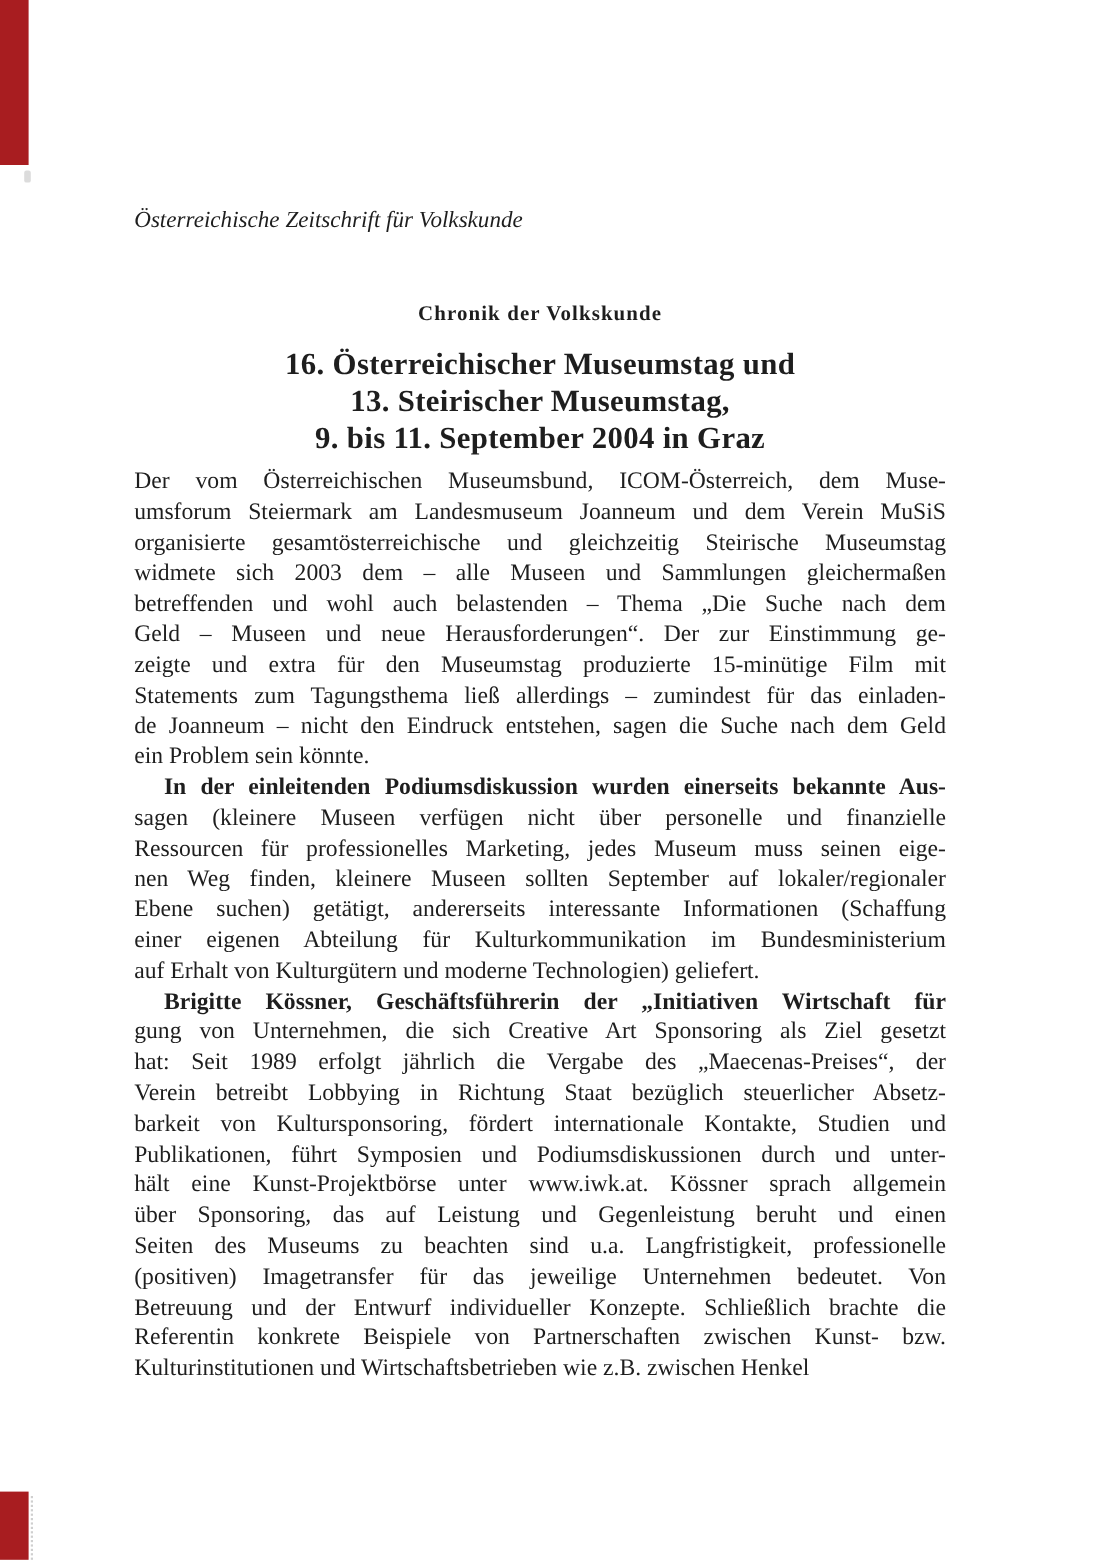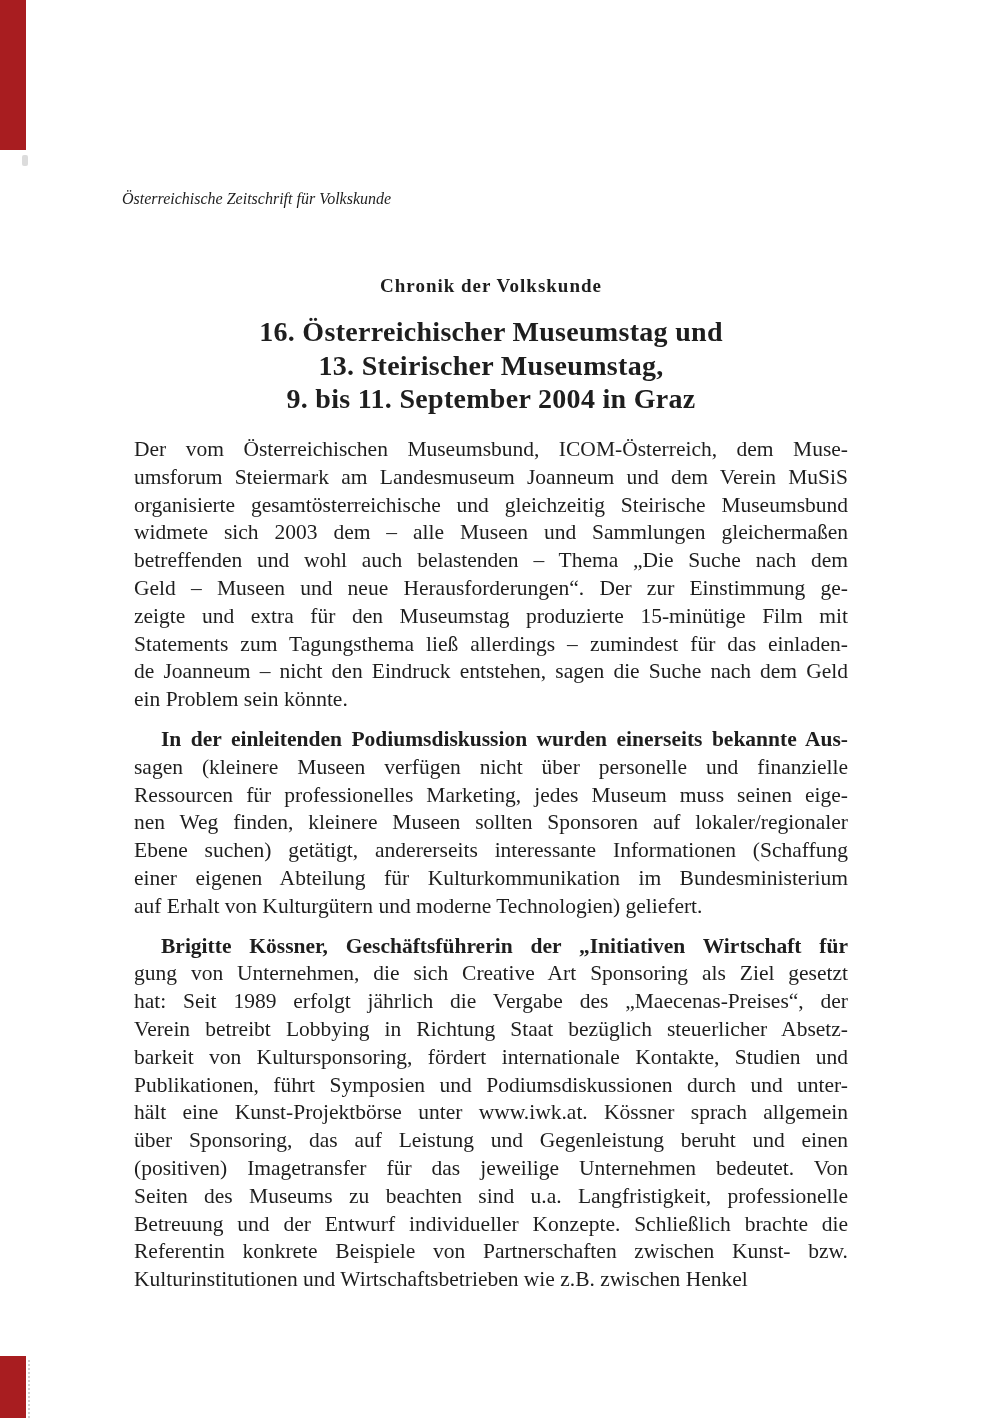--- a/index.html
+++ b/index.html
@@ -15,39 +15,39 @@
   .red-strip{position:absolute;left:0;width:26px;background:var(--accent-red,#a81d20);}
   .red-strip.top{top:0;height:150px;}
   .red-strip.bottom{top:1356px;height:62px;}
   .scan-speck{position:absolute;left:22px;top:155px;width:6px;height:11px;background:#dcdcdc;border-radius:2px;}
   .perforation{position:absolute;left:28px;top:1360px;height:58px;width:0;border-left:2px dotted #cfcfcf;}
 
   
   .header{
     position:absolute;left:122px;width:738px;top:186px;
     display:flex;justify-content:flex-start;
-    font-style:italic;font-size:16px;line-height:26px;white-space:nowrap;
+    font-style:italic;font-size:21px;line-height:26px;white-space:nowrap;
   }
 
   
   .title{
     position:absolute;left:122px;width:738px;top:270px;
     text-align:center;font-weight:bold;font-size:19px;line-height:32px;letter-spacing:1px;
   }
   .subtitle{
     position:absolute;left:122px;width:738px;top:315px;
     text-align:center;font-weight:bold;font-size:28px;line-height:33.5px;letter-spacing:.3px;
   }
 
   
   .bodytext{
     position:absolute;left:122px;width:738px;top:424px;
     font-size:21.5px;
   }
-  .para{margin:12px;}
+  .para{margin:0;}
   .bline{
     line-height:27.8px;height:27.8px;overflow:hidden;
     text-align:justify;
   }
   .bline::after{content:"";display:inline-block;width:100%;height:0;vertical-align:top;}
   .bline.last{text-align:left;}
   .bline.last::after{content:none;}
   .para.indent .bline:first-child{text-indent:27px;font-weight:bold;}
 </style>
 </head>
@@ -69,48 +69,48 @@
   <div class="subtitle">
     <div>16. Österreichischer Museumstag und</div>
     <div>13. Steirischer Museumstag,</div>
     <div>9. bis 11. September 2004 in Graz</div>
   </div>
 
   <div class="bodytext">
       <div class="para">
         <div class="bline">Der vom Österreichischen Museumsbund, ICOM-Österreich, dem Muse-</div>
         <div class="bline">umsforum Steiermark am Landesmuseum Joanneum und dem Verein MuSiS</div>
-        <div class="bline">organisierte gesamtösterreichische und gleichzeitig Steirische Museumsbund</div>
+        <div class="bline">organisierte gesamtösterreichische und gleichzeitig Steirische Museumstag</div>
         <div class="bline">widmete sich 2003 dem – alle Museen und Sammlungen gleichermaßen</div>
         <div class="bline">betreffenden und wohl auch belastenden – Thema „Die Suche nach dem</div>
         <div class="bline">Geld – Museen und neue Herausforderungen“. Der zur Einstimmung ge-</div>
         <div class="bline">zeigte und extra für den Museumstag produzierte 15-minütige Film mit</div>
         <div class="bline">Statements zum Tagungsthema ließ allerdings – zumindest für das einladen-</div>
         <div class="bline">de Joanneum – nicht den Eindruck entstehen, sagen die Suche nach dem Geld</div>
         <div class="bline last">ein Problem sein könnte.</div>
       </div>
       <div class="para indent">
         <div class="bline">In der einleitenden Podiumsdiskussion wurden einerseits bekannte Aus-</div>
         <div class="bline">sagen (kleinere Museen verfügen nicht über personelle und finanzielle</div>
         <div class="bline">Ressourcen für professionelles Marketing, jedes Museum muss seinen eige-</div>
-        <div class="bline">nen Weg finden, kleinere Museen sollten Sponsoren auf lokaler/regionaler</div>
+        <div class="bline">nen Weg finden, kleinere Museen sollten September auf lokaler/regionaler</div>
         <div class="bline">Ebene suchen) getätigt, andererseits interessante Informationen (Schaffung</div>
         <div class="bline">einer eigenen Abteilung für Kulturkommunikation im Bundesministerium</div>
         <div class="bline last">auf Erhalt von Kulturgütern und moderne Technologien) geliefert.</div>
       </div>
       <div class="para indent">
         <div class="bline">Brigitte Kössner, Geschäftsführerin der „Initiativen Wirtschaft für</div>
         <div class="bline">gung von Unternehmen, die sich Creative Art Sponsoring als Ziel gesetzt</div>
         <div class="bline">hat: Seit 1989 erfolgt jährlich die Vergabe des „Maecenas-Preises“, der</div>
         <div class="bline">Verein betreibt Lobbying in Richtung Staat bezüglich steuerlicher Absetz-</div>
         <div class="bline">barkeit von Kultursponsoring, fördert internationale Kontakte, Studien und</div>
         <div class="bline">Publikationen, führt Symposien und Podiumsdiskussionen durch und unter-</div>
         <div class="bline">hält eine Kunst-Projektbörse unter www.iwk.at. Kössner sprach allgemein</div>
         <div class="bline">über Sponsoring, das auf Leistung und Gegenleistung beruht und einen</div>
+        <div class="bline">Seiten des Museums zu beachten sind u.a. Langfristigkeit, professionelle</div>
         <div class="bline">(positiven) Imagetransfer für das jeweilige Unternehmen bedeutet. Von</div>
-        <div class="bline">Seiten des Museums zu beachten sind u.a. Langfristigkeit, professionelle</div>
         <div class="bline">Betreuung und der Entwurf individueller Konzepte. Schließlich brachte die</div>
         <div class="bline">Referentin konkrete Beispiele von Partnerschaften zwischen Kunst- bzw.</div>
         <div class="bline last">Kulturinstitutionen und Wirtschaftsbetrieben wie z.B. zwischen Henkel</div>
       </div>
     </div>
 
 </div>
 
 </body></html>

